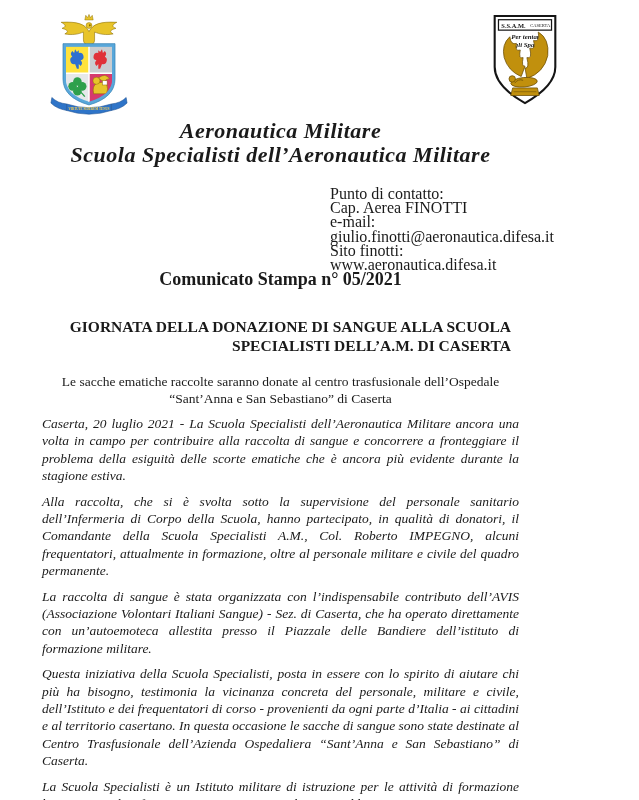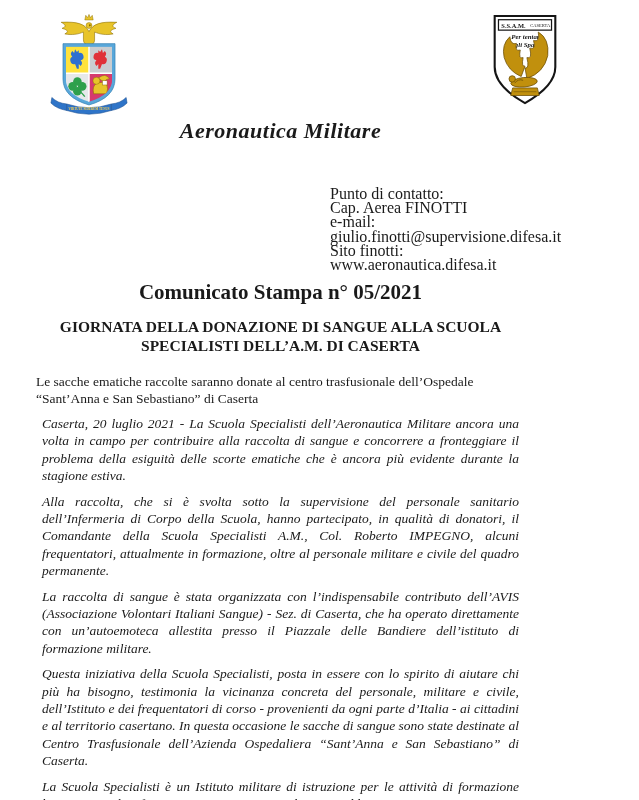--- a/index.html
+++ b/index.html
@@ -20,29 +20,29 @@
   .titles{
     position:absolute; top:119px; left:0; right:0; text-align:center;
     font-style:italic; font-weight:bold; font-size:22px; line-height:24px;
     letter-spacing:0.5px;
   }
   .contact{
     position:absolute; top:187px; left:330px;
     font-size:16px; line-height:14.2px;
   }
   .comunicato{
-    position:absolute; top:280px; left:0; right:0; text-align:center;
-    font-weight:bold; font-size:21px;
+    position:absolute; top:269px; left:0; right:0; text-align:center;
+    font-weight:bold; font-size:18px;
   }
   .headline{
-    position:absolute; top:317px; left:50px; right:50px; text-align:center;
+    position:absolute; top:317px; left:50px; right:50px; text-align:right;
     font-weight:bold; font-size:15.5px; line-height:19px;
   }
   .subheadline{
-    position:absolute; top:373px; left:36px; right:36px; 
+    position:absolute; top:373px; left:36px; right:36px; text-align:center;
     font-size:13.5px; line-height:17px;
   }
   .body-text{
     position:absolute; top:415px; left:42px; right:42px;
     font-style:italic; font-size:13.5px; line-height:17.3px; text-align:justify;
   }
   .body-text p{margin:0 0 8.5px 0;}
   svg text{font-family:"Liberation Serif", serif;}
 </style>
 </head>
@@ -136,26 +136,27 @@
         <circle cx="24.5" cy="70.5" r="3.4"></circle>
         <path d="M27,75 Q31,70 36,72" fill="none"></path>
         <path d="M25,80 L51,80 L53,88 L23,88 Z"></path>
         <path d="M26,84 H50" fill="none" stroke-width="0.6"></path>
       </g>
     </svg>
   </div>
 
   <div class="titles">
     <div>Aeronautica Militare</div>
+    <div>Scuola Specialisti dell’Aeronautica Militare</div>
   </div>
 
   <div class="contact">
     <div>Punto di contatto:</div>
     <div>Cap. Aerea FINOTTI</div>
-    <div>e-mail: giulio.finotti@supervisione.difesa.it</div>
+    <div>e-mail: giulio.finotti@aeronautica.difesa.it</div>
     <div>Sito finotti: www.aeronautica.difesa.it</div>
   </div>
 
   <div class="comunicato">Comunicato Stampa n° 05/2021</div>
 
   <div class="headline">GIORNATA DELLA DONAZIONE DI SANGUE ALLA SCUOLA SPECIALISTI DELL’A.M. DI CASERTA</div>
 
   <div class="subheadline">Le sacche ematiche raccolte saranno donate al centro trasfusionale dell’Ospedale “Sant’Anna e San Sebastiano” di Caserta</div>
 
   <div class="body-text">

